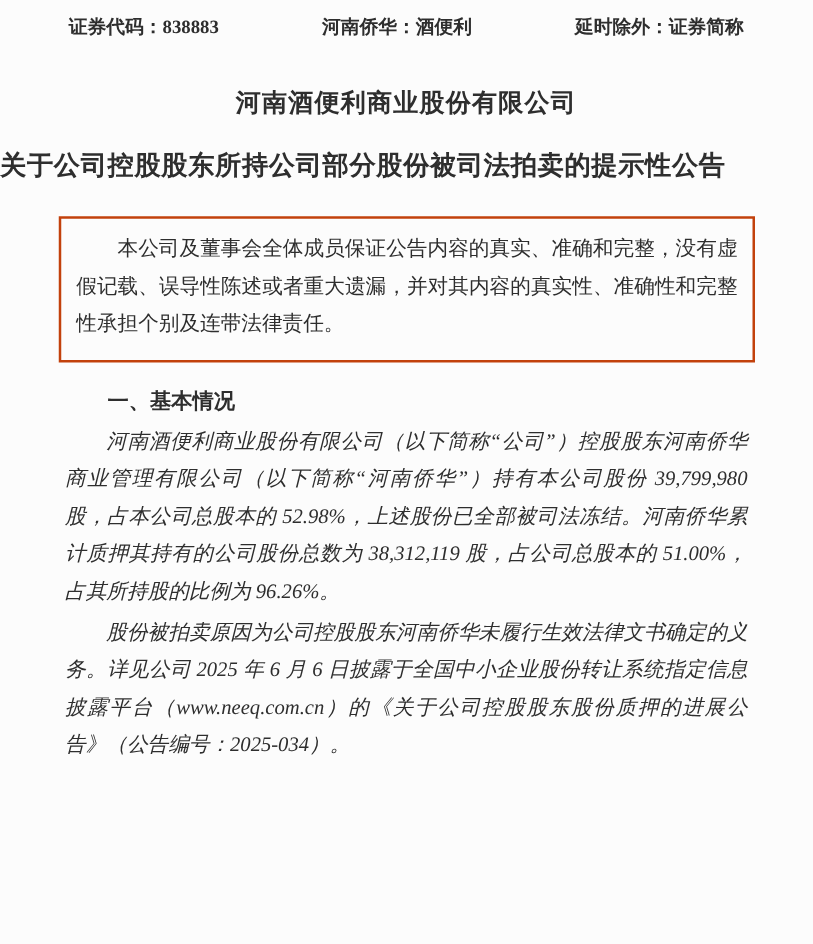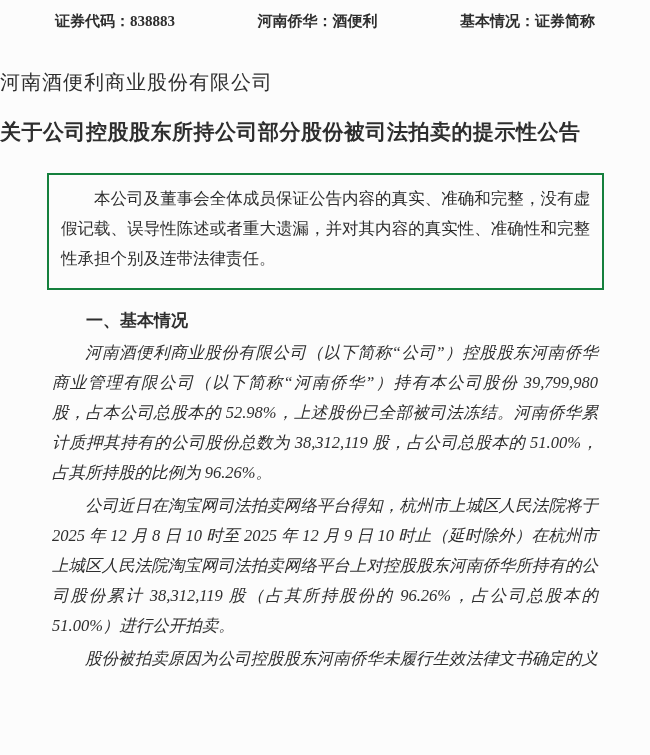--- a/index.html
+++ b/index.html
@@ -19,33 +19,34 @@
   .header-row {
     display: flex;
     justify-content: space-between;
     padding: 12px 55px 0 55px;
     font-size: 15px;
     font-weight: 600;
     white-space: nowrap;
   }
   .doc-title {
     margin-top: 38px;
+    text-align: center;
     font-size: 20px;
-    font-weight: normal;
+    font-weight: bold;
     letter-spacing: 1px;
   }
   .doc-subtitle {
     margin-top: 22px;
     font-size: 21px;
     font-weight: bold;
     letter-spacing: 0.5px;
   }
   .disclaimer-box {
     margin: 27px 46px 0 47px;
-    border: 2px solid #15803d;
+    border: 2px solid #c2410c;
     padding: 9px 12px 14px 12px;
   }
   .disclaimer-box p {
     font-size: 16.5px;
     line-height: 30px;
     text-align: justify;
     text-indent: 2em;
   }
   .doc-body {
     margin: 0 52px;
@@ -67,31 +68,30 @@
   }
 </style>
 </head>
 <body>
 
 <div class="page">
 
   <div class="header-row">
     <span><span>证券代码：</span><span>838883</span></span>
     <span><span>河南侨华：</span><span>酒便利</span></span>
-    <span><span>基本情况：</span><span>证券简称</span></span>
+    <span><span>延时除外：</span><span>证券简称</span></span>
   </div>
 
   <h1 class="doc-title">河南酒便利商业股份有限公司</h1>
 
   <h2 class="doc-subtitle">关于公司控股股东所持公司部分股份被司法拍卖的提示性公告</h2>
 
   <div class="disclaimer-box">
     <p>本公司及董事会全体成员保证公告内容的真实、准确和完整，没有虚假记载、误导性陈述或者重大遗漏，并对其内容的真实性、准确性和完整性承担个别及连带法律责任。</p>
   </div>
 
   <div class="doc-body">
     <h3 class="section-heading">一、基本情况</h3>
     <p class="para">河南酒便利商业股份有限公司（以下简称“公司”）控股股东河南侨华商业管理有限公司（以下简称“河南侨华”）持有本公司股份 39,799,980 股，占本公司总股本的 52.98%，上述股份已全部被司法冻结。河南侨华累计质押其持有的公司股份总数为 38,312,119 股，占公司总股本的 51.00%，占其所持股的比例为 96.26%。</p>
-    <p class="para">公司近日在淘宝网司法拍卖网络平台得知，杭州市上城区人民法院将于 2025 年 12 月 8 日 10 时至 2025 年 12 月 9 日 10 时止（延时除外）在杭州市上城区人民法院淘宝网司法拍卖网络平台上对控股股东河南侨华所持有的公司股份累计 38,312,119 股（占其所持股份的 96.26%，占公司总股本的 51.00%）进行公开拍卖。</p>
     <p class="para">股份被拍卖原因为公司控股股东河南侨华未履行生效法律文书确定的义务。详见公司 2025 年 6 月 6 日披露于全国中小企业股份转让系统指定信息披露平台（www.neeq.com.cn）的《关于公司控股股东股份质押的进展公告》（公告编号：2025-034）。</p>
   </div>
 
 </div>
 
 </body></html>

